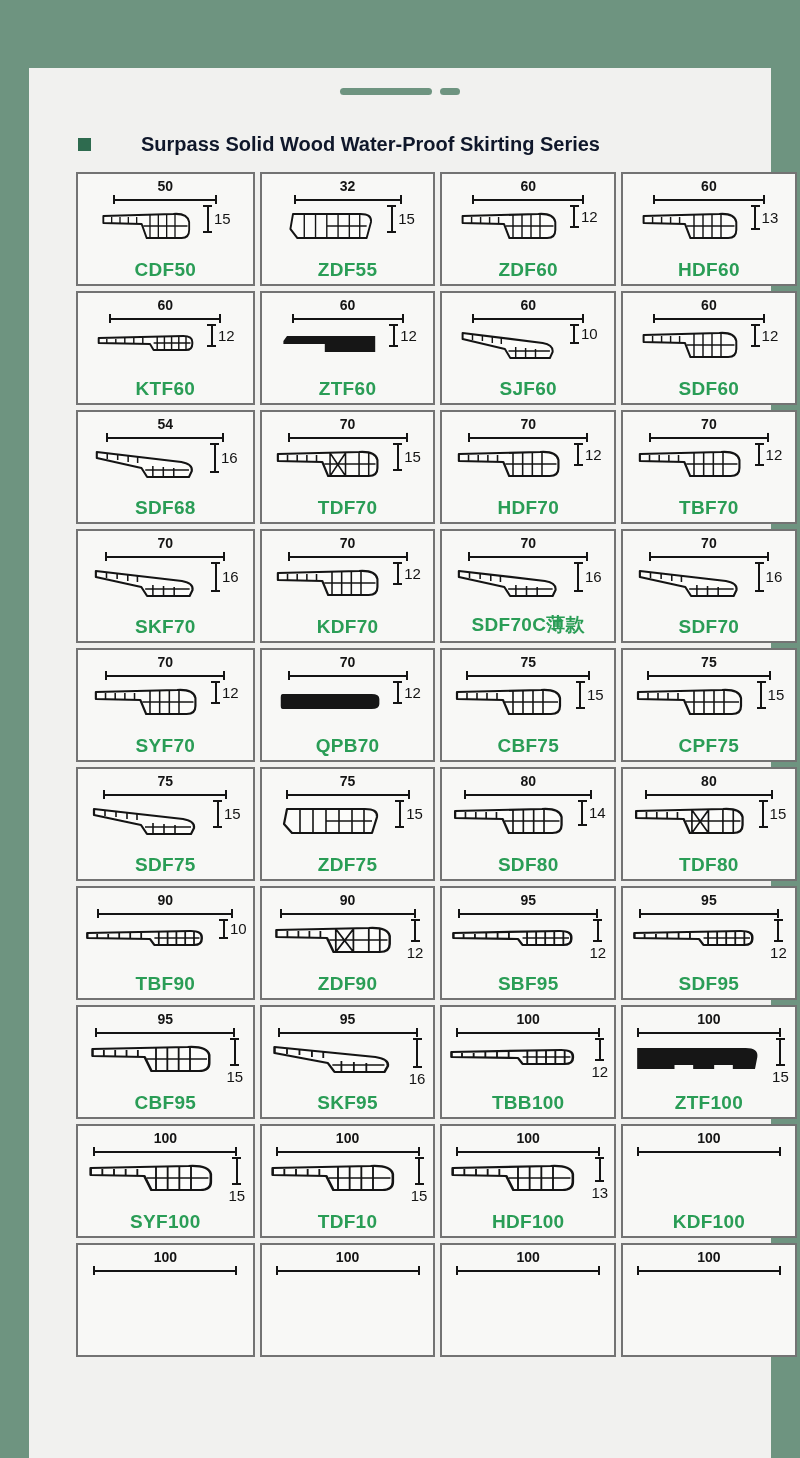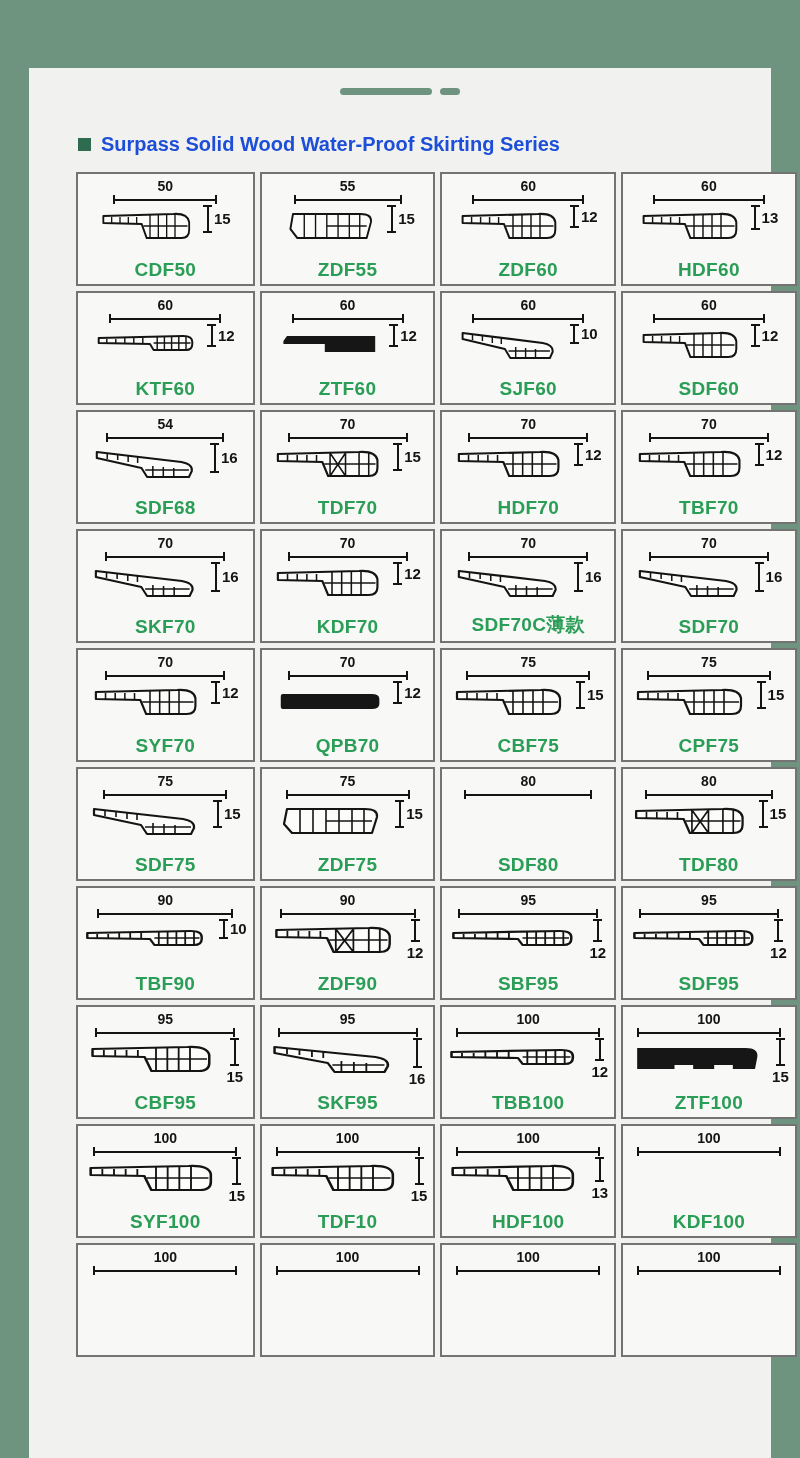--- a/index.html
+++ b/index.html
@@ -6,36 +6,36 @@
   body{font-family:"Liberation Sans", sans-serif; background:#6e9480;}
   .page{position:relative;width:800px;height:1458px;background:#6e9480;overflow:hidden;}
   .panel{position:absolute;left:29px;top:68px;width:742px;height:1390px;background:#f1f1ef;}
   .title{margin-top:66px;text-align:center;font-size:45px;font-weight:800;letter-spacing:.5px;color:#6b947c;line-height:1.05;}
   .subtitle{margin-top:15px;text-align:center;font-size:22px;font-weight:400;color:#6d967e;}
   .divider{margin-top:20px;display:flex;justify-content:center;align-items:center;gap:8px;}
   .bar-long{width:92px;height:7px;border-radius:4px;background:#6e9480;}
   .bar-short{width:20px;height:7px;border-radius:4px;background:#6e9480;}
   .section{margin:38px 0 16px 49px;display:flex;align-items:center;gap:10px;}
   .bullet{width:13px;height:13px;background:#2e6b4f;}
-  .section-label{font-size:20px;font-weight:700;color:#1d4ed8;}
+  .section-label{font-size:20px;font-weight:700;color:#0f172a;margin-left:40px;}
   .grid{width:648px;margin:0 auto;display:grid;grid-template-columns:repeat(4,1fr);gap:5px;}
   .cell{background:#f8f8f6;border:2px solid #737373;height:102px;padding:5px 6px 3px 6px;
         display:flex;flex-direction:column;align-items:center;box-sizing:content-box;}
   .dimw{display:flex;flex-direction:column;align-items:center;}
   .dimw .num{font-size:14px;font-weight:700;color:#141414;line-height:1.1;}
   .wline{height:9px;border-left:2px solid #141414;border-right:2px solid #141414;display:flex;align-items:center;margin-top:1px;}
   .wline .h{height:2px;background:#141414;width:100%;}
   .figrow{display:flex;align-items:flex-start;margin-top:1px;}
   .profile{display:block;}
   .dimh{display:flex;margin-left:3px;}
   .dimh.side{align-items:center;}
   .dimh.below{flex-direction:column;align-items:center;}
   .vline{width:9px;border-top:2px solid #141414;border-bottom:2px solid #141414;display:flex;justify-content:center;}
   .vline .v{width:2px;background:#141414;height:100%;}
-  .dimh .num{font-size:15px;font-weight:700;color:#141414;line-height:1.1;}
+  .dimh .num{font-size:15px;font-weight:400;color:#141414;line-height:1.1;}
   .dimh.side .num{margin-left:2px;}
   .dimh.below .num{margin-top:3px;}
   .model{margin-top:auto;font-size:19px;font-weight:700;color:#2a9d56;letter-spacing:.3px;}
 </style>
 </head>
 <body>
 
 <div class="page">
   <div class="panel">
     <div class="divider">
@@ -63,21 +63,21 @@
               <div class="vline" style="height: 24px;">
                 <div class="v"></div>
               </div>
               <div class="num">15</div>
             </div>
           </div>
           <div class="model">CDF50</div>
         </div>
         <div class="cell">
           <div class="dimw">
-            <div class="num">55</div>
+            <div class="num">32</div>
             <div class="wline" style="width: 104px;">
               <div class="h"></div>
             </div>
           </div>
           <div class="figrow">
             <svg class="profile" width="104" height="44" viewBox="0 0 120 44" preserveAspectRatio="none">
               <path d="M15,9 L93,9 Q106,9 105,17 L100,33 L20,33 L12,24 Z" fill="#fcfcfa" stroke="#141414" stroke-width="2.2" stroke-linejoin="round"></path>
               <path d="M28,10 V32 M41,10 V32 M54,10 V32 M67,10 V32 M80,10 V32 M92,10 V32 M54,21 H100" fill="none" stroke="#141414" stroke-width="1.6"></path>
             </svg>
             <div class="dimh side">
@@ -505,20 +505,32 @@
               <div class="num">15</div>
             </div>
           </div>
           <div class="model">ZDF75</div>
         </div>
         <div class="cell">
           <div class="dimw">
             <div class="num">80</div>
             <div class="wline" style="width: 124px;">
               <div class="h"></div>
+            </div>
+          </div>
+          <div class="figrow">
+            <svg class="profile" width="124" height="44" viewBox="0 0 120 44" preserveAspectRatio="none">
+              <path d="M4,11 L88,9 Q105,8 107,17 L107,25 Q107,33 98,33 L56,33 L50,19 L4,18 Z" fill="#fcfcfa" stroke="#141414" stroke-width="2.2" stroke-linejoin="round"></path>
+              <path d="M14,12 V18 M24,12 V18 M34,12 V18 M44,12 V18 M60,10 V33 M70,10 V33 M80,10 V33 M90,10 V33 M52,21 H105" fill="none" stroke="#141414" stroke-width="1.6"></path>
+            </svg>
+            <div class="dimh side">
+              <div class="vline" style="height: 22px;">
+                <div class="v"></div>
+              </div>
+              <div class="num">14</div>
             </div>
           </div>
           <div class="model">SDF80</div>
         </div>
         <div class="cell">
           <div class="dimw">
             <div class="num">80</div>
             <div class="wline" style="width: 124px;">
               <div class="h"></div>
             </div>

